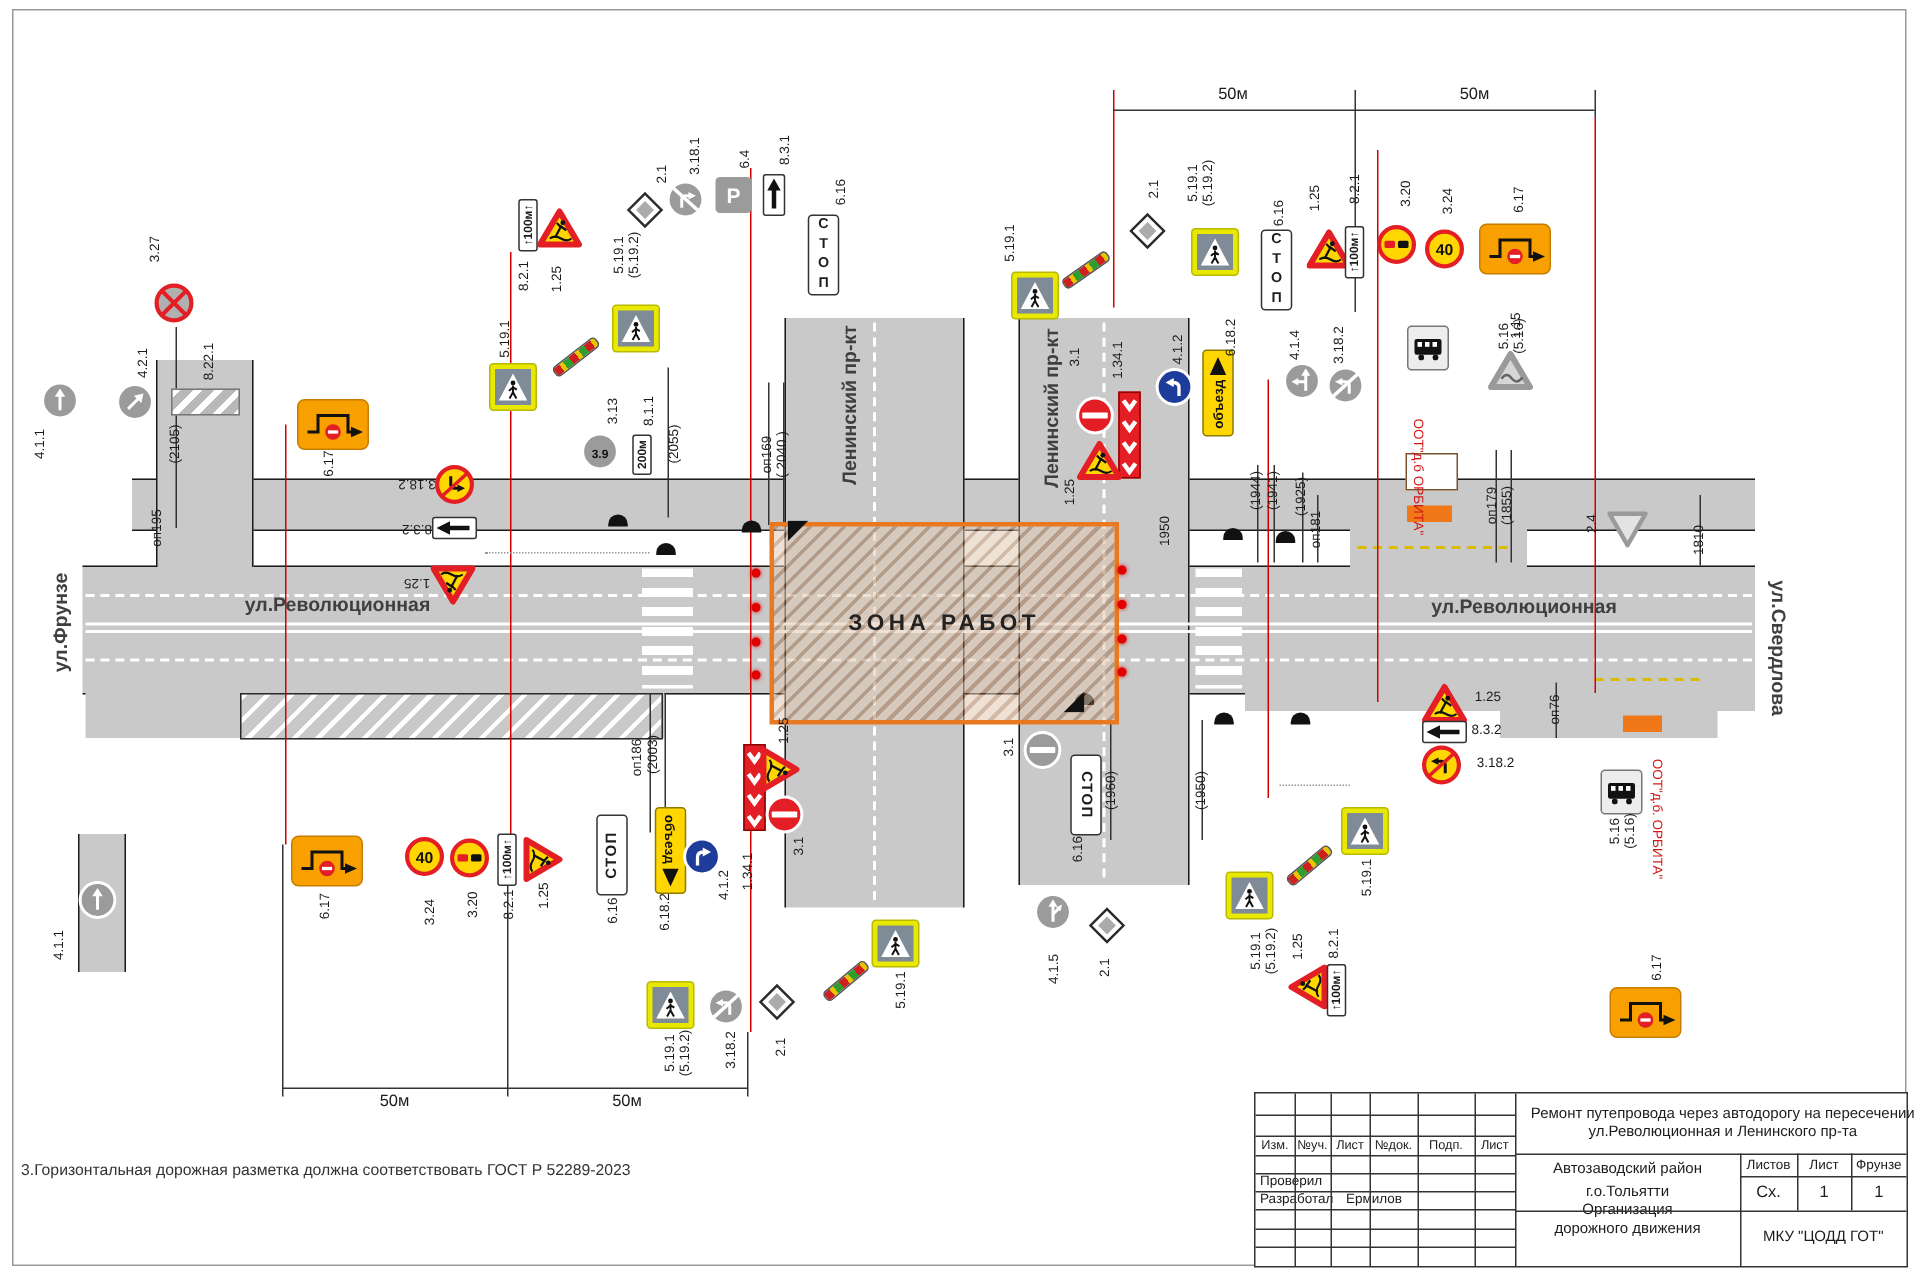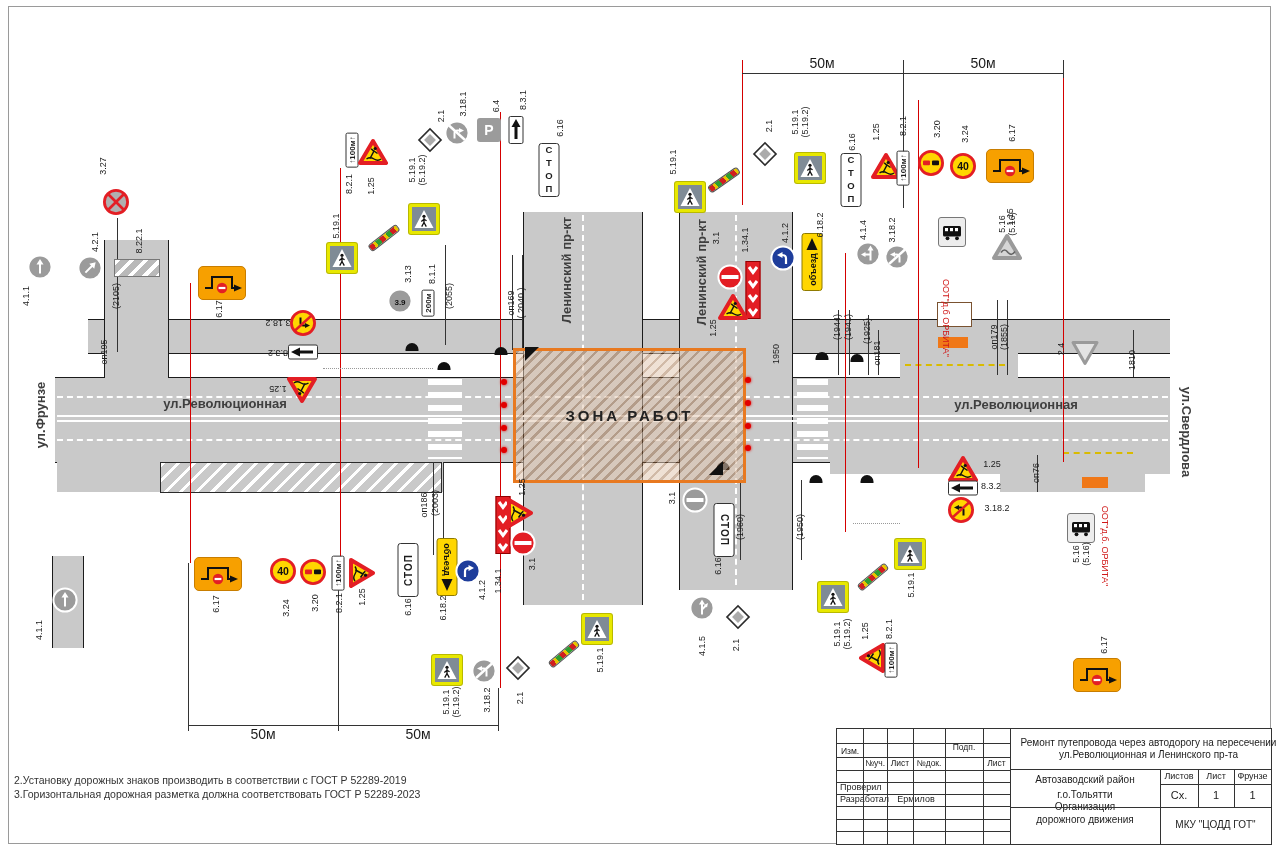--- a/index.html
+++ b/index.html
@@ -22,21 +22,21 @@
         background:repeating-linear-gradient(135deg,rgba(153,102,61,.45) 0 2.5px,rgba(226,200,178,.55) 2.5px 8px)}
   .zone span{font-size:15px;font-weight:bold;letter-spacing:3px;color:#222}
   .lamp{position:absolute;width:6px;height:6px;border-radius:50%;background:#e10000;box-shadow:0 0 3px #e10000;z-index:45}
   .blob{position:absolute;width:13px;height:8px;background:#111;border-radius:7px 7px 0 0;z-index:30}
   .wedge{position:absolute;width:14px;height:14px;background:#111;clip-path:polygon(0 0,100% 0,0 100%);z-index:41}
   .pole{position:absolute;width:34px;height:6px;border:1px solid #555;border-radius:3px;z-index:48;
         background:repeating-linear-gradient(90deg,#cf1f1f 0 5px,#e8c400 5px 8px,#2f9e2f 8px 13px)}
   .lbl{position:absolute;font-size:9px;line-height:1.08;white-space:pre;color:#1c1c1c;z-index:55;text-align:center}
   .lbl.red{color:#d01818}
   .street{position:absolute;font-size:13px;font-weight:bold;color:#3f3f3f;white-space:nowrap;z-index:35}
-  .dim{position:absolute;font-size:14px;color:#1c1c1c;z-index:55;white-space:nowrap}
+  .dim{position:absolute;font-size:11px;color:#1c1c1c;z-index:55;white-space:nowrap}
   .sg{position:absolute;z-index:50;display:flex;align-items:center;justify-content:center}
   .sg svg{display:block}
   .sg-park{width:24px;height:24px;background:#9b9b9b;border-radius:3px;color:#fff;font-weight:bold;font-size:14px;
            display:flex;align-items:center;justify-content:center}
   .sg-stop{background:#fff;border:1.5px solid #333;border-radius:3px;display:flex;align-items:center;justify-content:center}
   .sg-stop .vtext{writing-mode:vertical-rl;text-orientation:upright;font-size:9.5px;font-weight:bold;letter-spacing:2px}
   .sg-stop .htext{font-size:10px;font-weight:bold;letter-spacing:1px}
   .sg-detour{width:56px;height:19px;background:#ffd600;border:1.5px solid #8f7a00;border-radius:3px;
              display:flex;align-items:center;justify-content:center;gap:3px;font-size:9px;font-weight:bold;color:#111}
   .sg-scheme{width:46px;height:32px;background:#f7a000;border:1px solid #c87d00;border-radius:5px;
@@ -686,30 +686,29 @@
       <div class="sg" style="left: 65px; top: 600px; position: absolute; transform: translate(-50%, -50%);">
         <svg width="27" height="27" viewBox="0 0 27 27">
           <circle cx="13.5" cy="13.5" r="11.6" fill="#9b9b9b" stroke="#ffffff" stroke-width="2"></circle>
           <path d="M13.5 20 V10" stroke="#fff" stroke-width="2" fill="none"></path>
           <polygon points="13.5,5.5 10,11 17,11" fill="#fff"></polygon>
         </svg>
       </div>
     </div>
 
   <div id="notes">
-    <div>2.Установку дорожных знаков производить в соответствии с ГОСТ Р 52289-2019</div>
     <div>3.Горизонтальная дорожная разметка должна соответствовать ГОСТ Р 52289-2023</div>
   </div>
 
   <div id="tb">
-    <div class="tb-cell" style="left:0;top:16px;width:26px;height:13px;font-size:8.5px">Изм.</div>
+    <div class="tb-cell" style="left:0;top:28px;width:26px;height:13px;font-size:8.5px">Изм.</div>
     <div class="tb-cell" style="left:26px;top:28px;width:24px;height:13px;font-size:8.5px">№уч.</div>
     <div class="tb-cell" style="left:50px;top:28px;width:26px;height:13px;font-size:8.5px">Лист</div>
     <div class="tb-cell" style="left:76px;top:28px;width:32px;height:13px;font-size:8.5px">№док.</div>
-    <div class="tb-cell" style="left:108px;top:12px;width:38px;height:13px;font-size:8.5px">Подп.</div>
+    <div class="tb-cell" style="left:108px;top:28px;width:38px;height:13px;font-size:8.5px">Подп.</div>
     <div class="tb-cell" style="left:146px;top:28px;width:27px;height:13px;font-size:8.5px">Лист</div>
     <div class="tb-cell tb-left" style="left:0;top:53px;width:50px;height:12px;font-size:9px">Проверил</div>
     <div class="tb-cell tb-left" style="left:0;top:65px;width:50px;height:12px;font-size:9px">Разработал</div>
     <div class="tb-cell" style="left:50px;top:65px;width:58px;height:12px;font-size:9px">Ермилов</div>
     <div class="tb-cell" style="left:173px;top:0;width:261px;height:40px;font-size:10px;padding:0 8px">Ремонт путепровода через автодорогу на пересечении ул.Революционная и Ленинского пр-та</div>
     <div class="tb-cell" style="left:173px;top:44px;width:150px;height:15px;font-size:10px">Автозаводский район</div>
     <div class="tb-cell" style="left:173px;top:59px;width:150px;height:15px;font-size:10px">г.о.Тольятти</div>
     <div class="tb-cell" style="left:323px;top:40px;width:38px;height:15px;font-size:9px">Листов</div>
     <div class="tb-cell" style="left:361px;top:40px;width:36px;height:15px;font-size:9px">Лист</div>
     <div class="tb-cell" style="left:397px;top:40px;width:37px;height:15px;font-size:9px">Фрунзе</div>

